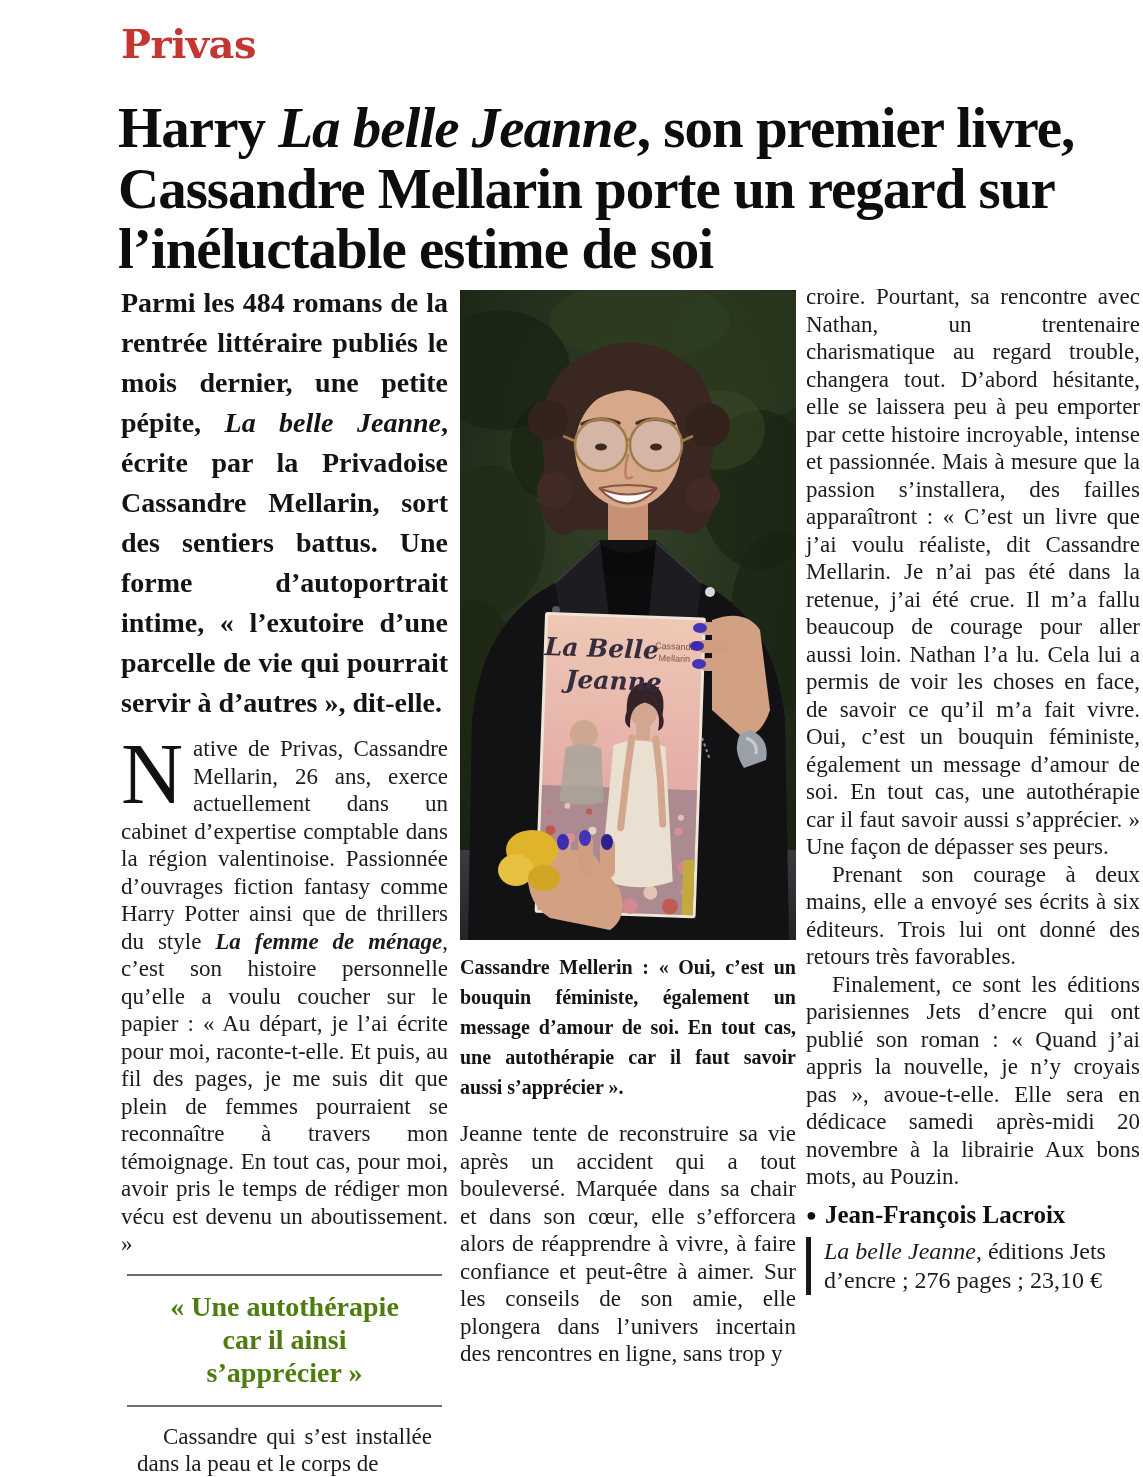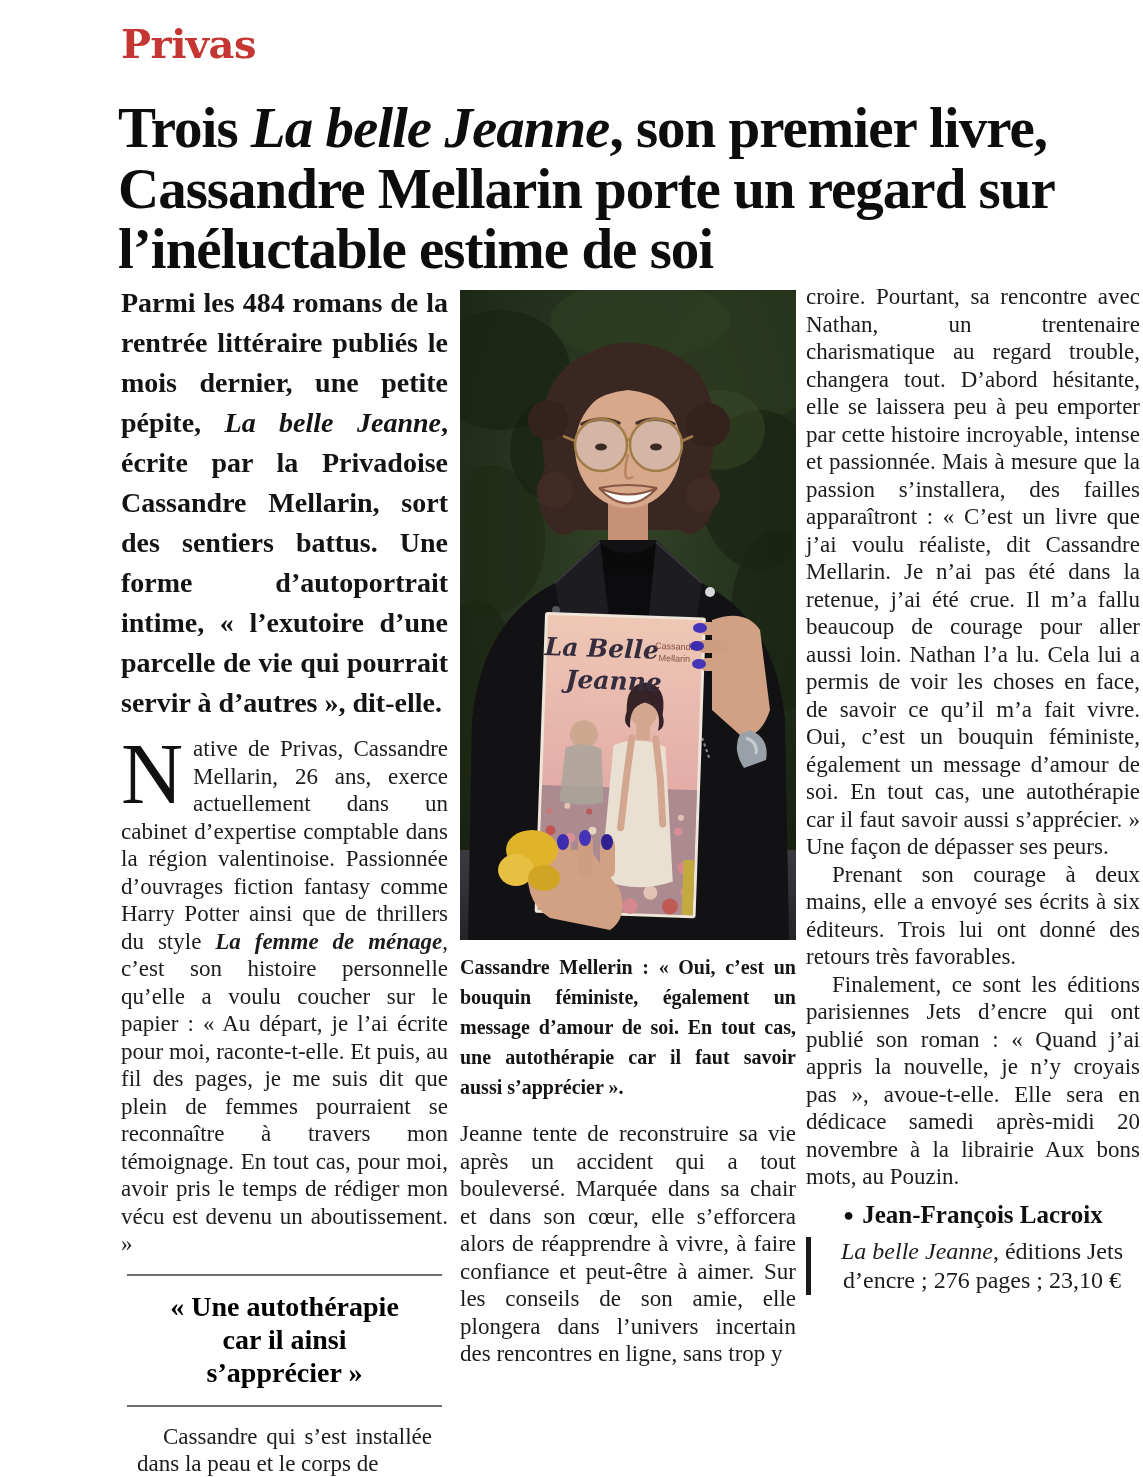--- a/index.html
+++ b/index.html
@@ -29,47 +29,47 @@
   .intro .it{font-style:italic;}
   .bodytext{font-size:23px;line-height:27.5px;margin:0;text-align:justify;}
   .bodytext .it{font-style:italic;font-weight:bold;}
   .dropcap{
     float:left;font-size:86px;line-height:70px;padding:4px 10px 0 0;
     font-weight:400;color:#111;
   }
   .pullquote{
     margin:16px 6px 14px 6px;border-top:2px solid #6e6e6e;border-bottom:2px solid #6e6e6e;
     padding:14px 0 16px 0;text-align:center;font-weight:bold;
-    font-size:28px;line-height:33px;color:#000000;
+    font-size:28px;line-height:33px;color:#4d7c0f;
   }
   .closing{font-size:23px;line-height:27.5px;text-indent:26px;margin:16px;}
   .photo{display:block;width:336px;height:650px;}
   .caption{
     font-size:20px;line-height:30px;font-weight:bold;color:#141414;
     margin:12px 0 0 0;text-align:justify;
   }
   .col2 .bodytext{margin-top:18px;}
   .col3 .indent{text-indent:26px;}
   .byline{
-    margin-top:10px;font-size:25px;font-weight:bold;text-align:center;
+    margin-top:10px;font-size:25px;font-weight:bold;text-align:left;
     color:#0f0f0f;
   }
   .byline .bullet{font-size:18px;vertical-align:2px;padding-right:8px;}
   .bookref{
     margin-top:8px;border-left:5px solid #1a1a1a;padding-left:13px;
-    font-size:24px;line-height:29px;text-align:center;
+    font-size:24px;line-height:29px;text-align:left;
   }
   .bookref .it{font-style:italic;}
 </style>
 </head>
 <body>
 
 <div class="kicker">Privas</div>
 
-<h1 class="headline"><span>Trois </span><span class="it">La belle Jeanne</span><span>, son premier livre, Cassandre Mellarin porte un regard sur l’inéluctable estime de soi</span></h1>
+<h1 class="headline"><span>Harry </span><span class="it">La belle Jeanne</span><span>, son premier livre, Cassandre Mellarin porte un regard sur l’inéluctable estime de soi</span></h1>
 
 <div class="col col1">
   <p class="intro"><span>Parmi les 484 romans de la rentrée littéraire publiés le mois dernier, une petite pépite, </span><span class="it">La belle Jeanne</span><span>, écrite par la Privadoise Cassandre Mellarin, sort des sentiers battus. Une forme d’autoportrait intime, « l’exutoire d’une parcelle de vie qui pourrait servir à d’autres », dit-elle.</span></p>
 
   <p class="bodytext"><span class="dropcap">N</span><span>ative de Privas, Cassandre Mellarin, 26 ans, exerce actuellement dans un cabinet d’expertise comptable dans la région valentinoise. Passionnée d’ouvrages fiction fantasy comme Harry Potter ainsi que de thrillers du style </span><span class="it">La femme de ménage</span><span>, c’est son histoire personnelle qu’elle a voulu coucher sur le papier : « Au départ, je l’ai écrite pour moi, raconte-t-elle. Et puis, au fil des pages, je me suis dit que plein de femmes pourraient se reconnaître à travers mon témoignage. En tout cas, pour moi, avoir pris le temps de rédiger mon vécu est devenu un aboutissement. »</span></p>
 
   <div class="pullquote">
     <div>« Une autothérapie</div>
     <div>car il ainsi</div>
     <div>s’apprécier »</div>

